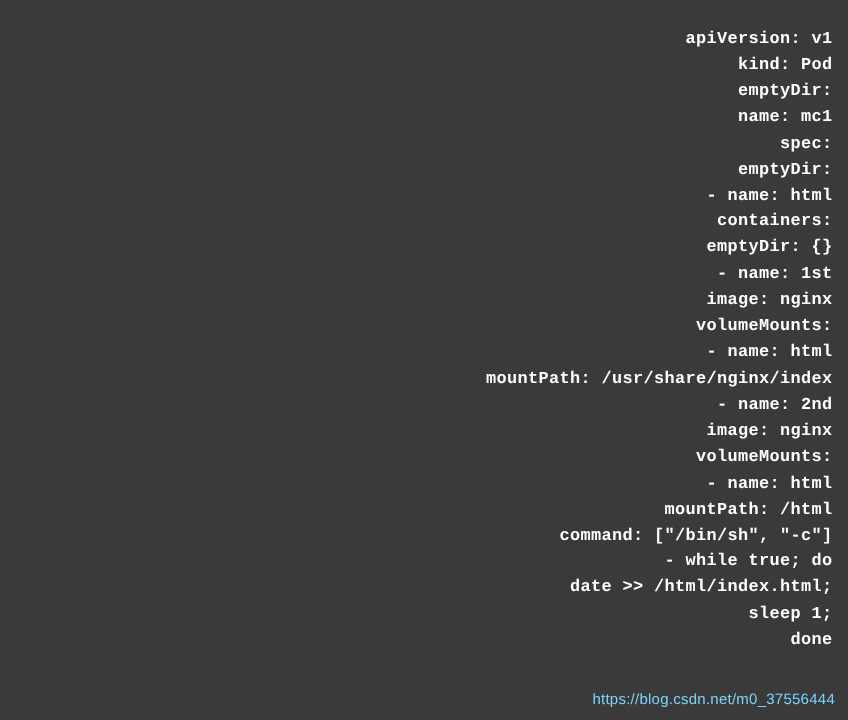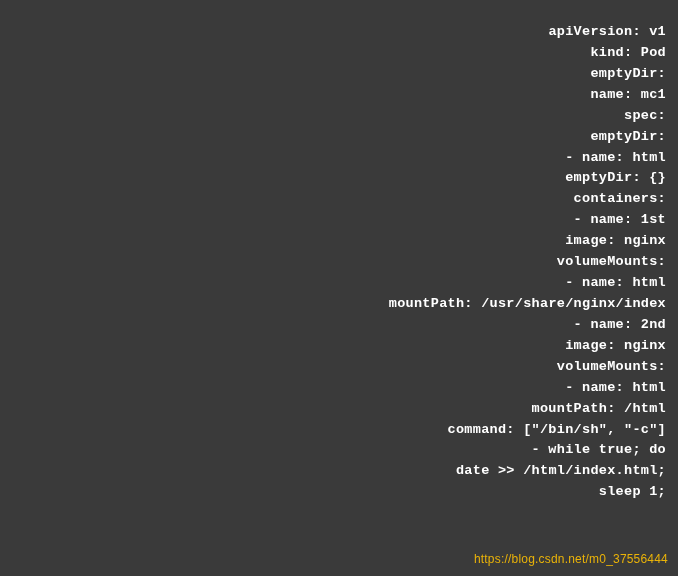--- a/index.html
+++ b/index.html
@@ -24,49 +24,50 @@
       letter-spacing: 0.3px;
       text-align: right;
     }
     .code-line {
       white-space: pre;
     }
     .watermark {
       position: absolute;
       bottom: 10px;
       right: 10px;
-      color: #eab308;
+      color: #7dd3fc;
       font-family: Arial, sans-serif;
       font-size: 12px;
       font-weight: normal;
       letter-spacing: 0.2px;
     }
   </style>
 </head>
 <body>
 
 <div class="code-container">
   <div class="code-line">apiVersion: v1</div>
   <div class="code-line">kind: Pod</div>
   <div class="code-line">emptyDir:</div>
   <div class="code-line">  name: mc1</div>
   <div class="code-line">spec:</div>
   <div class="code-line">  emptyDir:</div>
   <div class="code-line">  - name: html</div>
+  <div class="code-line">  containers:</div>
   <div class="code-line">    emptyDir: {}</div>
-  <div class="code-line">  containers:</div>
   <div class="code-line">  - name: 1st</div>
   <div class="code-line">    image: nginx</div>
   <div class="code-line">    volumeMounts:</div>
   <div class="code-line">    - name: html</div>
   <div class="code-line">      mountPath: /usr/share/nginx/index</div>
   <div class="code-line">  - name: 2nd</div>
   <div class="code-line">    image: nginx</div>
   <div class="code-line">    volumeMounts:</div>
   <div class="code-line">    - name: html</div>
   <div class="code-line">      mountPath: /html</div>
   <div class="code-line">    command: ["/bin/sh", "-c"]</div>
   <div class="code-line">      - while true; do</div>
   <div class="code-line">          date &gt;&gt; /html/index.html;</div>
   <div class="code-line">          sleep 1;</div>
+  <div class="code-line">        done</div>
 </div>
 
 <div class="watermark">https://blog.csdn.net/m0_37556444</div>
 
 </body></html>

